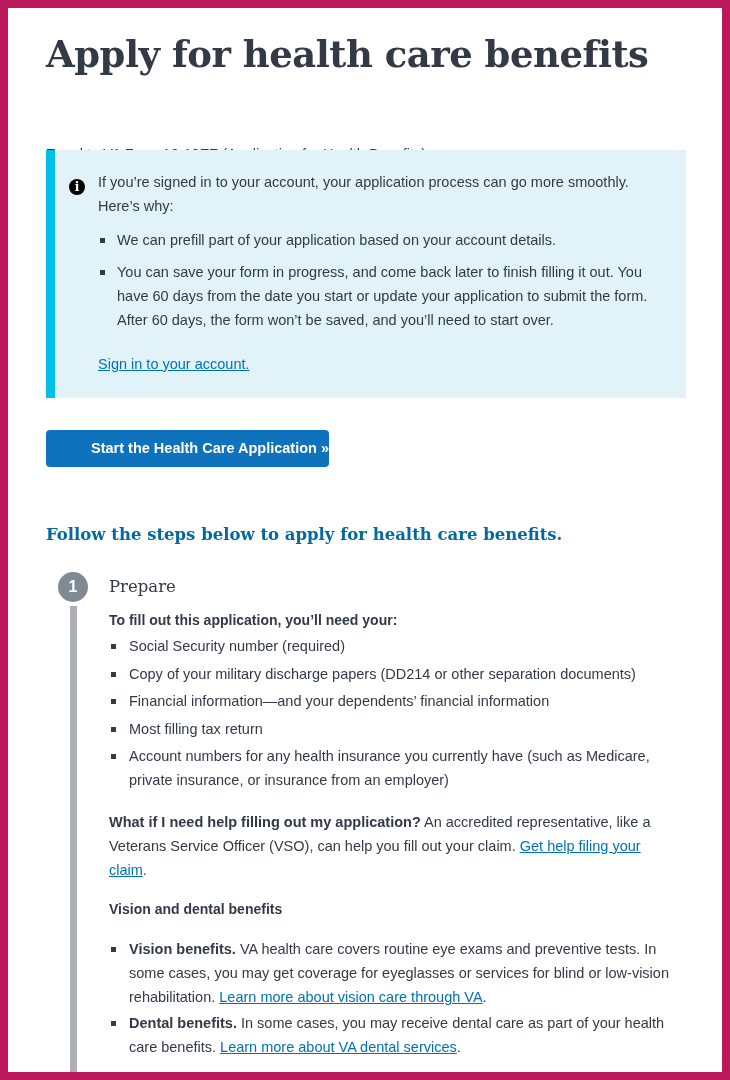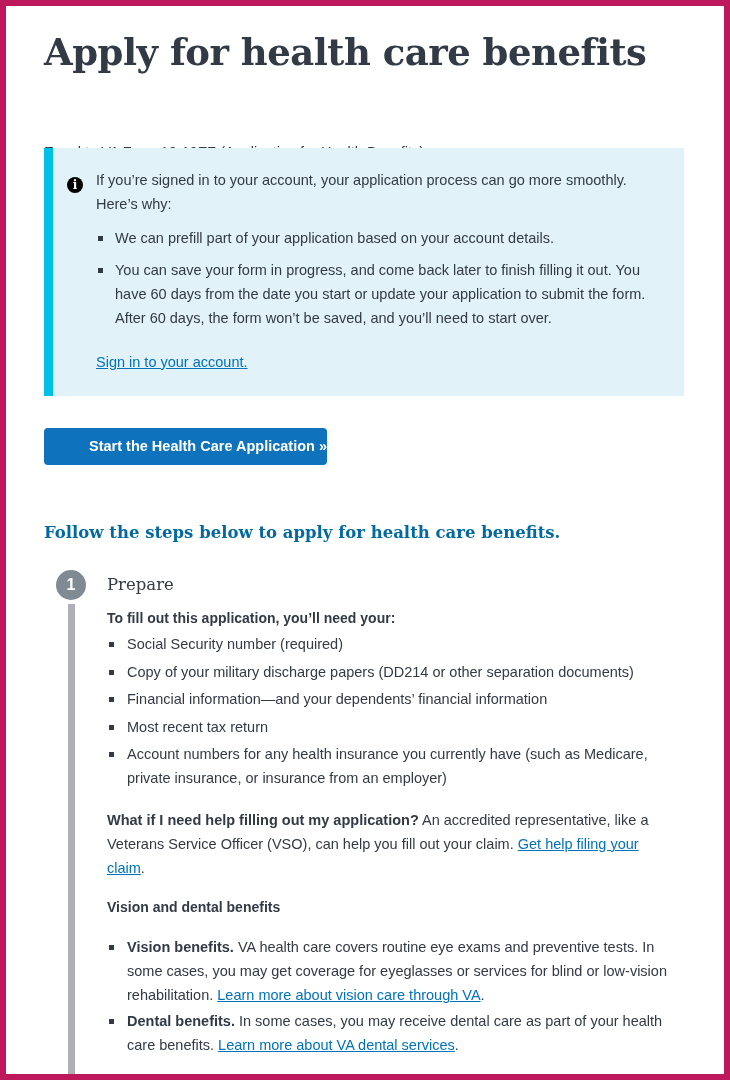--- a/index.html
+++ b/index.html
@@ -4,21 +4,21 @@
 <style>
   * { box-sizing: border-box; margin: 0; padding: 0; }
   html, body { width: 730px; height: 1080px; overflow: hidden; background: #fff; }
   body {
     font-family: "Liberation Sans", sans-serif;
     color: #323a45;
     position: relative;
   }
   .frame {
     position: absolute; left: 0; top: 0; width: 730px; height: 1080px;
-    border: 6px solid #be185d;
+    border: 8px solid #be185d;
     overflow: hidden;
   }
   .content { position: absolute; left: 38px; top: 0; width: 640px; }
 
   h1.page-title {
     position: absolute; top: 24px; left: 0;
     font-family: "DejaVu Serif", serif;
     font-weight: bold;
     font-size: 37px;
     letter-spacing: -0.5px;
@@ -129,21 +129,21 @@
     <div class="step-circle">1</div>
     <div class="step-line"></div>
     <h3 class="step-title">Prepare</h3>
 
     <div class="steps">
       <div class="lead">To fill out this application, you’ll need your:</div>
       <ul class="need">
         <li>Social Security number (required)</li>
         <li>Copy of your military discharge papers (DD214 or other separation documents)</li>
         <li>Financial information—and your dependents’ financial information</li>
-        <li>Most recent tax return</li>
+        <li>Most filling tax return</li>
         <li>Account numbers for any health insurance you currently have (such as Medicare, private insurance, or insurance from an employer)</li>
       </ul>
 
       <p class="help"><b>What if I need help filling out my application?</b><span> An accredited representative, like a Veterans Service Officer (VSO), can help you fill out your claim. </span><a href="#">Get help filing your claim</a><span>.</span></p>
 
       <div class="vision-title">Vision and dental benefits</div>
 
       <ul class="benefits">
         <li><b>Vision benefits.</b><span> VA health care covers routine eye exams and preventive tests. In some cases, you may get coverage for eyeglasses or services for blind or low-vision rehabilitation. </span><a href="#">Learn more about vision care through VA</a><span>.</span></li>
         <li><b>Dental benefits.</b><span> In some cases, you may receive dental care as part of your health care benefits. </span><a href="#">Learn more about VA dental services</a><span>.</span></li>

